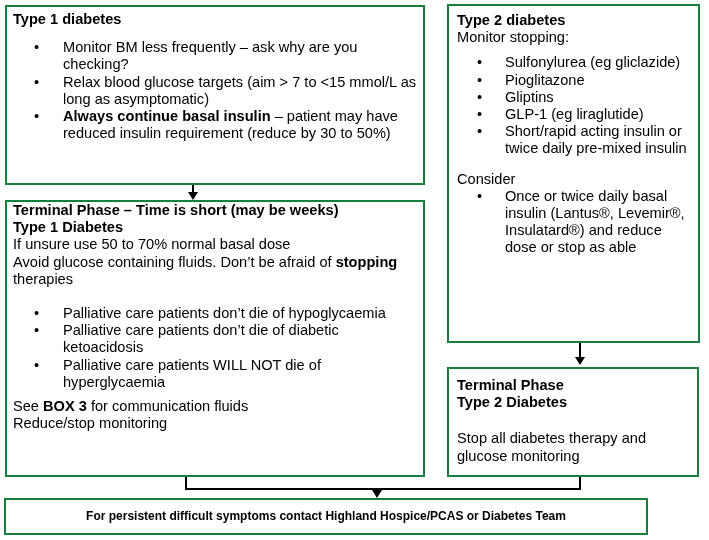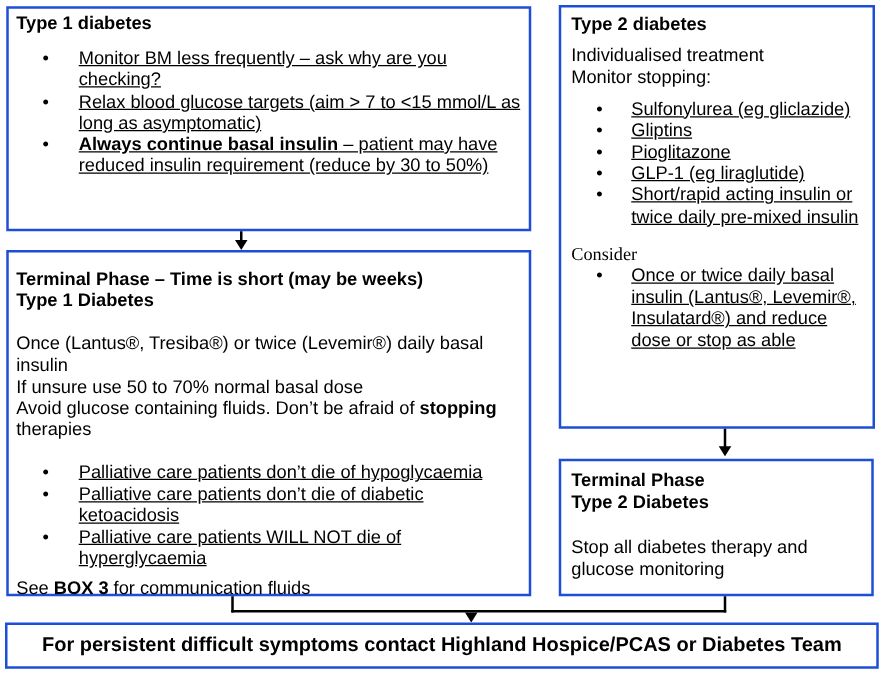--- a/index.html
+++ b/index.html
@@ -9,60 +9,59 @@
     height: 540px;
     background: #ffffff;
     font-family: "Liberation Sans", sans-serif;
     font-size: 14.6px;
     line-height: 17.2px;
     color: #000000;
     overflow: hidden;
   }
   .box {
     position: absolute;
-    border: 2px solid #1d4ed8;
+    border: 2px solid #15803d;
     background: #ffffff;
     box-sizing: border-box;
   }
   .box-type1      { left: 5px;   top: 5px;   width: 420px; height: 180px; padding: 4px 3px 2px 6px; }
-  .box-term1      { left: 5px;   top: 200px; width: 420px; height: 277px; padding: 14px 3px 2px 6px; }
+  .box-term1      { left: 5px;   top: 200px; width: 420px; height: 277px; padding: 0 3px 2px 6px; }
   .box-type2      { left: 447px; top: 4px;   width: 253px; height: 339px; padding: 6px 2px 2px 8px; }
   .box-term2      { left: 447px; top: 367px; width: 252px; height: 110px; padding: 8px 4px 2px 8px; }
   .box-banner     {
-    left: 4px; top: 498px; width: 699px; height: 37px;
+    left: 4px; top: 498px; width: 644px; height: 37px;
     display: flex; align-items: center; justify-content: center;
-    font-weight: bold; font-size: 16px; text-align: center;
+    font-weight: bold; font-size: 12px; text-align: center;
   }
   .title { font-weight: bold; }
   .b { font-weight: bold; }
   ul.bullets {
     list-style: none;
     margin: 0; padding: 0;
   }
   ul.bullets li {
     position: relative;
     padding-left: 50px;
-    text-decoration: underline;
   }
   ul.bullets li::before {
     content: "\2022";
     position: absolute;
     left: 21px;
     top: 0;
   }
   .box-type2 ul.bullets li { padding-left: 48px; }
   .box-type2 ul.bullets li::before { left: 20px; }
   
   .box-type1 ul.bullets { margin-top: 11px; }
   .box-term1 .para-first { margin-top: 17px; }
   .box-term1 ul.bullets { margin-top: 17px; }
   .box-term1 .footer-line1 { margin-top: 7px; }
   .box-type2 .line-treatment { margin-top: 8px; }
   .box-type2 ul.bullets.stopping { margin-top: 8px; }
-  .box-type2 .consider-label { margin-top: 13px; font-family: Liberation Serif, serif; }
+  .box-type2 .consider-label { margin-top: 13px; }
   .box-term2 .body-text { margin-top: 19px; }
   
   .conn-line {
     position: absolute;
     background: #000000;
   }
   .arrowhead {
     position: absolute;
     width: 0; height: 0;
     border-left: 5px solid transparent;
@@ -83,39 +82,38 @@
       <li><span class="b">Always continue basal insulin</span><span> – patient may have reduced insulin requirement (reduce by 30 to 50%)</span></li>
     </ul>
   </div>
 
   <div class="conn-line" style="left:192px; top:185px; width:2px; height:9px;"></div>
   <div class="arrowhead" style="left:188px; top:192px;"></div>
 
   <div class="box box-term1">
     <div class="title">Terminal Phase – Time is short (may be weeks)</div>
     <div class="title">Type 1 Diabetes</div>
-    <div class="para-first">Once (Lantus®, Tresiba®) or twice (Levemir®) daily basal insulin</div>
     <div>If unsure use 50 to 70% normal basal dose</div>
     <div><span>Avoid glucose containing fluids. Don’t be afraid of </span><span class="b">stopping</span><span> therapies</span></div>
     <ul class="bullets">
       <li><span>Palliative care patients don’t die of hypoglycaemia</span></li>
       <li><span>Palliative care patients don’t die of diabetic ketoacidosis</span></li>
       <li><span>Palliative care patients WILL NOT die of hyperglycaemia</span></li>
     </ul>
     <div class="footer-line1"><span>See </span><span class="b">BOX 3</span><span> for communication fluids</span></div>
+    <div>Reduce/stop monitoring</div>
   </div>
 
   <div class="box box-type2">
     <div class="title">Type 2 diabetes</div>
-    <div class="line-treatment">Individualised treatment</div>
     <div>Monitor stopping:</div>
     <ul class="bullets stopping">
       <li><span>Sulfonylurea (eg gliclazide)</span></li>
+      <li><span>Pioglitazone</span></li>
       <li><span>Gliptins</span></li>
-      <li><span>Pioglitazone</span></li>
       <li><span>GLP-1 (eg liraglutide)</span></li>
       <li><span>Short/rapid acting insulin or twice daily pre-mixed insulin</span></li>
     </ul>
     <div class="consider-label">Consider</div>
     <ul class="bullets">
       <li><span>Once or twice daily basal insulin (Lantus®, Levemir®, Insulatard®) and reduce dose or stop as able</span></li>
     </ul>
   </div>
 
   <div class="conn-line" style="left:579px; top:343px; width:2px; height:16px;"></div>

